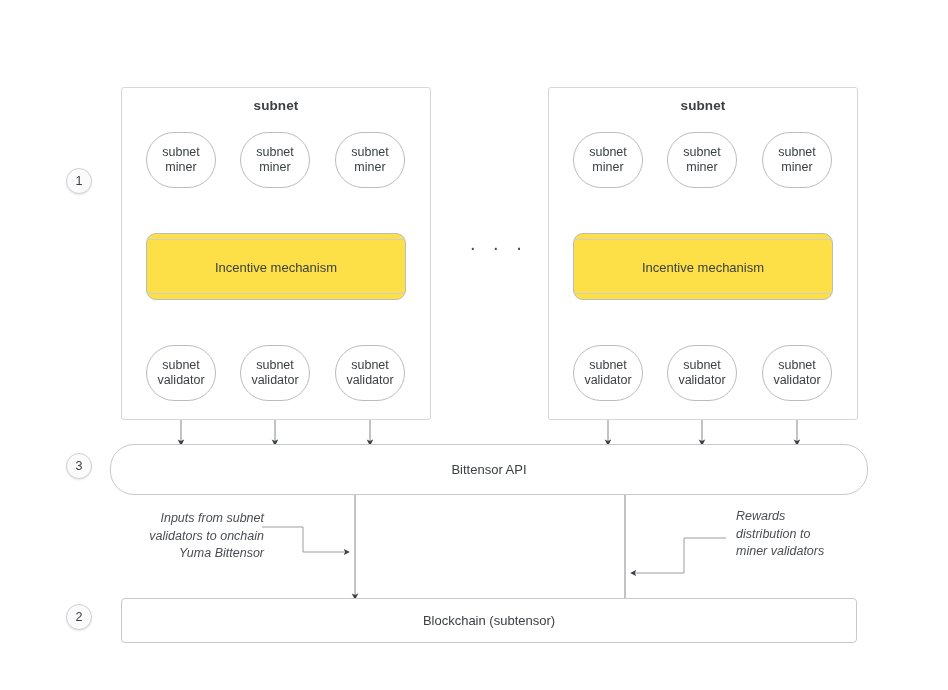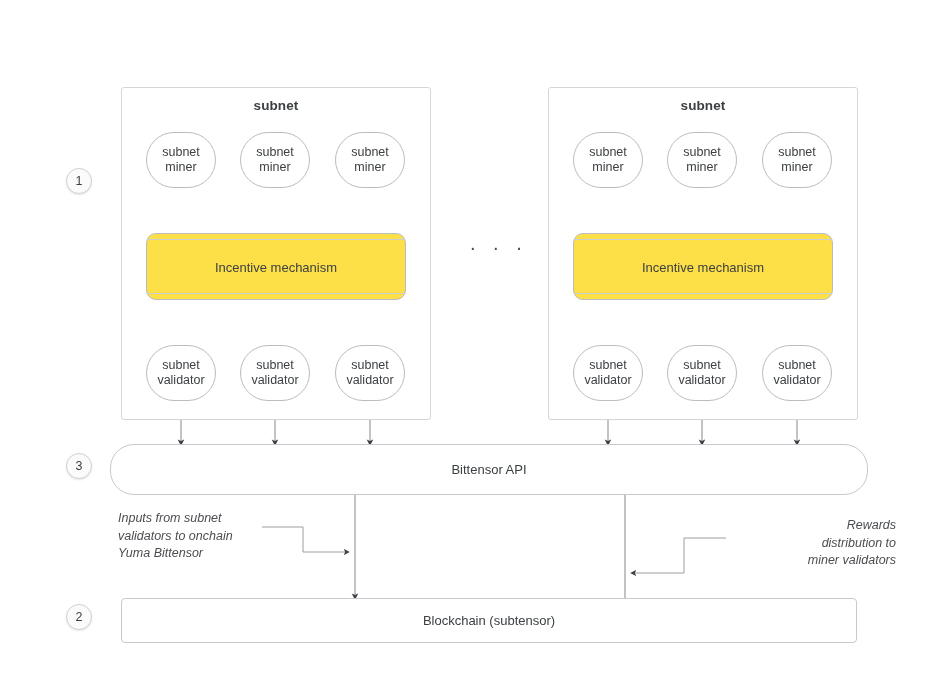--- a/index.html
+++ b/index.html
@@ -65,22 +65,22 @@
     font-size:13px;color:#3c4043;
   }
 
   .ellipsis{
     font-size:20px;letter-spacing:6px;color:#4a4d51;line-height:1;
   }
 
   .annot{
     font-size:12.5px;line-height:17.5px;font-style:italic;color:#4a4d51;
   }
-  .annot.right-al{}
-  .annot.left-al{text-align:right;margin-top:9px;}
+  .annot.right-al{text-align:right;}
+  .annot.left-al{text-align:left;}
 
   svg.overlay{position:absolute;left:0;top:0;width:948px;height:690px;pointer-events:none;}
   .ln{stroke:#8f9296;stroke-width:1.1;fill:none;}
   .ln2{stroke:#9a9da1;stroke-width:1;fill:none;}
 </style>
 </head>
 <body>
 
 <div id="canvas">
 

